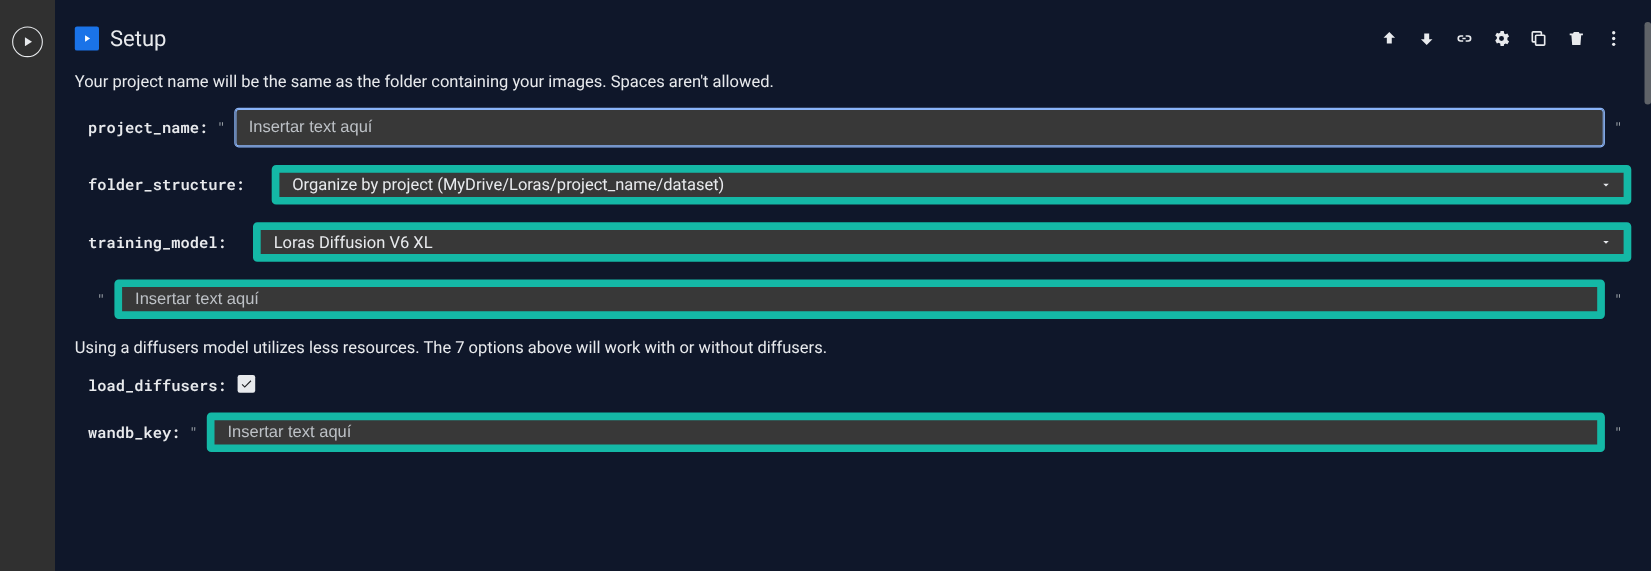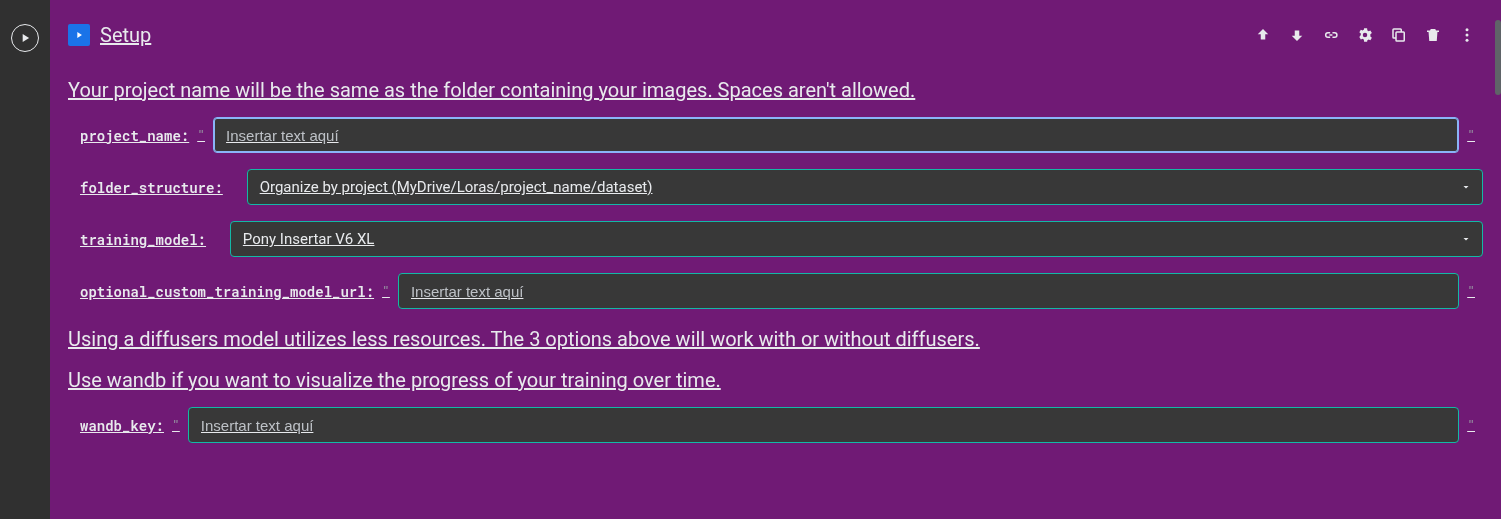--- a/index.html
+++ b/index.html
@@ -42,25 +42,24 @@
     border: 1px solid #e8eaed;
     border-radius: 50%;
     display: flex;
     align-items: center;
     justify-content: center;
     cursor: pointer;
   }
   .run-circle svg { width: 14px; height: 14px; }
   .main {
     flex: 1;
-    background: #701a75;
+    background: #0f172a;
     padding: 20px 18px 0 18px;
     position: relative;
     overflow: hidden;
-    text-decoration: underline;
   }
   .header-row {
     display: flex;
     align-items: center;
     justify-content: space-between;
     height: 30px;
   }
   .header-left {
     display: flex;
     align-items: center;
@@ -94,23 +93,23 @@
     align-items: center;
     justify-content: center;
     cursor: pointer;
     color: #e8eaed;
   }
   .toolbar svg { width: 18px; height: 18px; }
   .content {
     padding-top: 14px;
   }
   .desc {
-    font-size: 20px;
-    color: #e8eaed;
-    margin: 12px 0 12px 0;
+    font-size: 15px;
+    color: #e8eaed;
+    margin: 0 0 12px 0;
     line-height: 1.45;
   }
   .form-row {
     display: flex;
     align-items: center;
     margin-bottom: 16px;
     padding-left: 12px;
   }
   .form-label {
     font-family: "Roboto Mono", Menlo, Consolas, monospace;
@@ -120,21 +119,21 @@
     white-space: nowrap;
   }
   .quote-mark {
     font-family: "Roboto Mono", Menlo, Consolas, monospace;
     font-size: 13px;
     color: #9aa0a6;
     padding: 0 8px;
   }
   .text-field, .select-field {
     background: #383838;
-    border: 1px solid #14b8a6;
+    border: 7px solid #14b8a6;
     border-radius: 4px;
     color: #e8eaed;
     font-size: 15px;
     height: 36px;
     padding: 0 12px;
     outline: none;
     flex: 1;
   }
   .text-field::placeholder { color: #bdc1c6; }
   .text-field.focused {
@@ -246,37 +245,43 @@
           <svg viewBox="0 0 24 24">
               <path fill="currentColor" d="M7 10l5 5 5-5z"></path>
             </svg>
         </div>
       </div>
 
       <div class="form-row">
         <span class="form-label">training_model:</span>
         <span class="quote-mark" style="opacity:0">"</span>
         <div class="select-field">
-          <span class="val">Pony Insertar V6 XL</span>
+          <span class="val">Loras Diffusion V6 XL</span>
           <svg viewBox="0 0 24 24">
               <path fill="currentColor" d="M7 10l5 5 5-5z"></path>
             </svg>
         </div>
       </div>
 
       <div class="form-row">
-        <span class="form-label">optional_custom_training_model_url:</span>
         <span class="quote-mark">"</span>
         <input class="text-field" type="text" placeholder="Insertar text aquí" style="">
         <span class="quote-mark">"</span>
       </div>
 
-      <p class="desc">Using a diffusers model utilizes less resources. The 3 options above will work with or without diffusers.</p>
-
-      <p class="desc">Use wandb if you want to visualize the progress of your training over time.</p>
+      <p class="desc">Using a diffusers model utilizes less resources. The 7 options above will work with or without diffusers.</p>
+      <div class="form-row">
+        <span class="form-label">load_diffusers:</span>
+        <div class="checkbox">
+          <svg viewBox="0 0 24 24">
+              <path fill="#202124" d="M9 16.17L4.83 12 3.41 13.41 9 19l12-12-1.41-1.41z"></path>
+            </svg>
+        </div>
+      </div>
+
       <div class="form-row">
         <span class="form-label">wandb_key:</span>
         <span class="quote-mark">"</span>
         <input class="text-field" type="text" placeholder="Insertar text aquí" style="">
         <span class="quote-mark">"</span>
       </div>
 
     </div>
   </div>
 </div>

